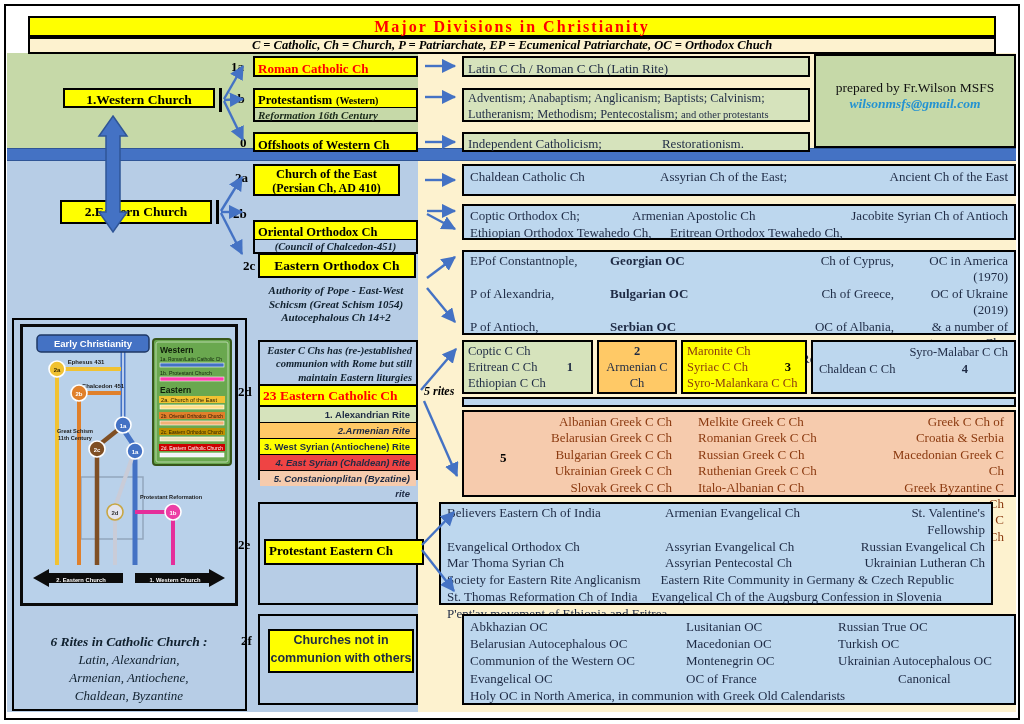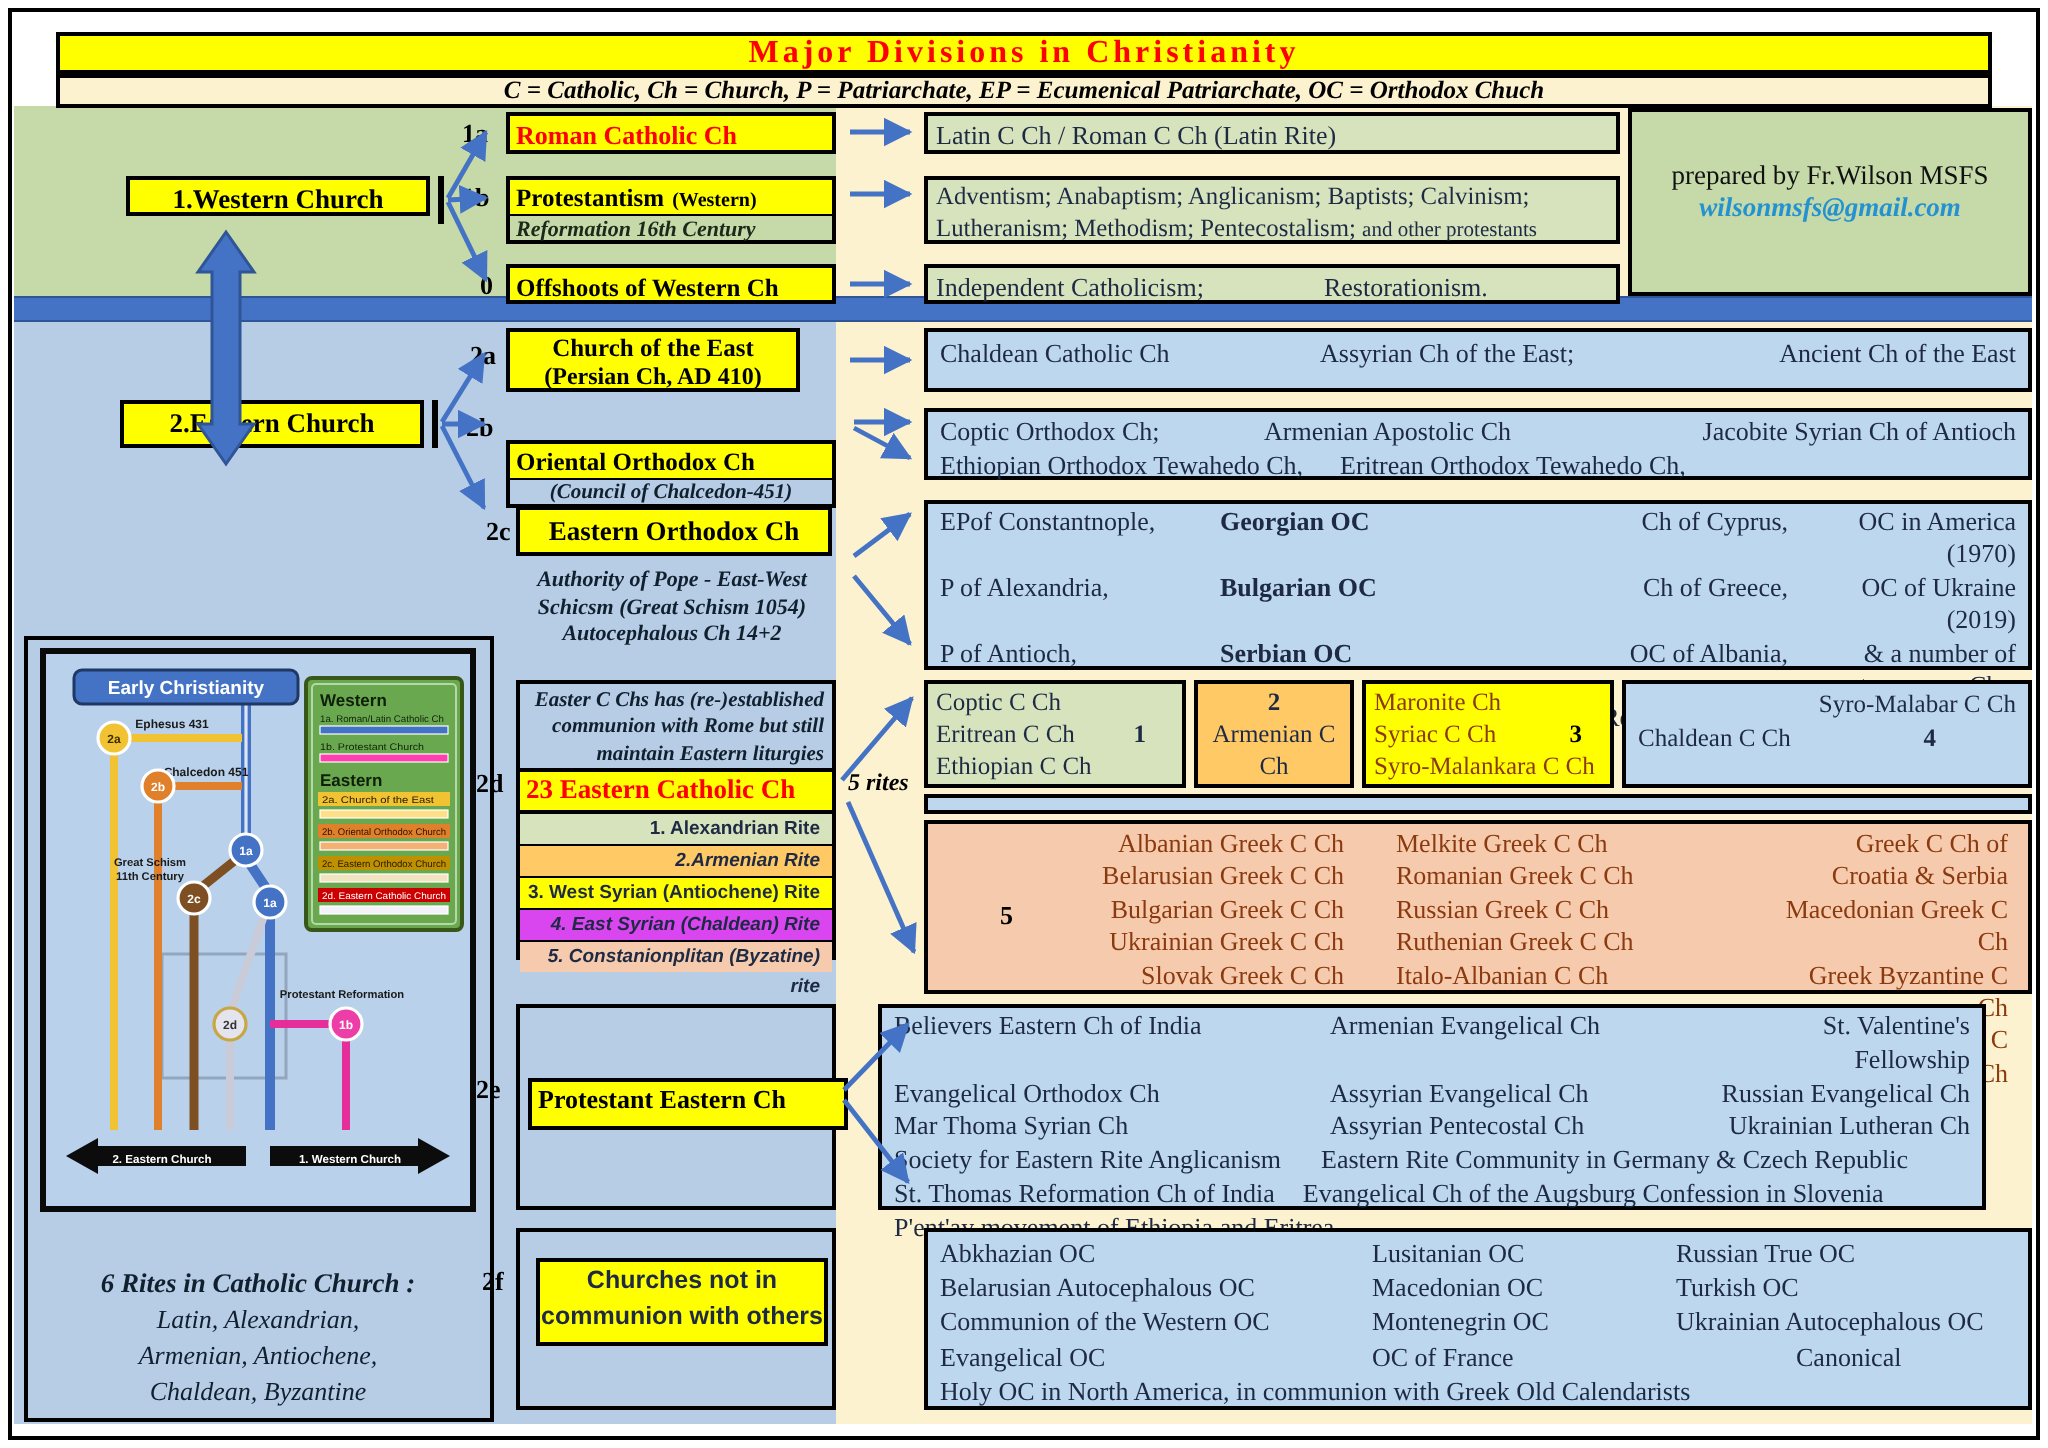--- a/index.html
+++ b/index.html
@@ -166,21 +166,21 @@
       <div>communion with Rome but still</div>
       <div>maintain Eastern liturgies</div>
     </div>
     <div class="yellow" style="height:19px;border-top:2px solid #000;border-bottom:2px solid #000;padding:0 3px;">
       <span class="lbl red" style="font-size:13.5px;line-height:17px;">23 Eastern Catholic Ch</span>
     </div>
     <div class="tr" style="font-family:'Liberation Sans',sans-serif;font-weight:bold;font-size:9.5px;">
       <div style="background:#d6e3bc;height:15px;line-height:15px;padding-right:6px;border-bottom:1px solid #000;">1. Alexandrian Rite</div>
       <div class="it" style="background:#ffc966;height:15px;line-height:15px;padding-right:6px;border-bottom:1px solid #000;">2.Armenian Rite</div>
       <div style="background:#ffff00;height:15px;line-height:15px;padding-right:6px;border-bottom:1px solid #000;">3. West Syrian (Antiochene) Rite</div>
-      <div class="it" style="background:#d946ef;height:15px;line-height:15px;padding-right:6px;border-bottom:1px solid #000;">4. East Syrian (Chaldean) Rite</div>
+      <div class="it" style="background:#ef4444;height:15px;line-height:15px;padding-right:6px;border-bottom:1px solid #000;">4. East Syrian (Chaldean) Rite</div>
       <div class="it" style="background:#f6cbad;height:15px;line-height:15px;padding-right:6px;">5. Constanionplitan (Byzatine) rite</div>
     </div>
   </div>
   <div class="a it" style="left:424px;top:384px;font-size:12px;color:#000;">5 rites</div>
 
   <div class="a bx greenbox" style="left:462px;top:340px;width:131px;height:54px;padding:1px 4px;font-size:12.5px;line-height:16px;">
     <div>Coptic C Ch</div>
     <div class="row">
         <span>Eritrean C Ch</span>
         <span style="margin-left:auto;padding-right:14px;font-weight:bold;">1</span>

